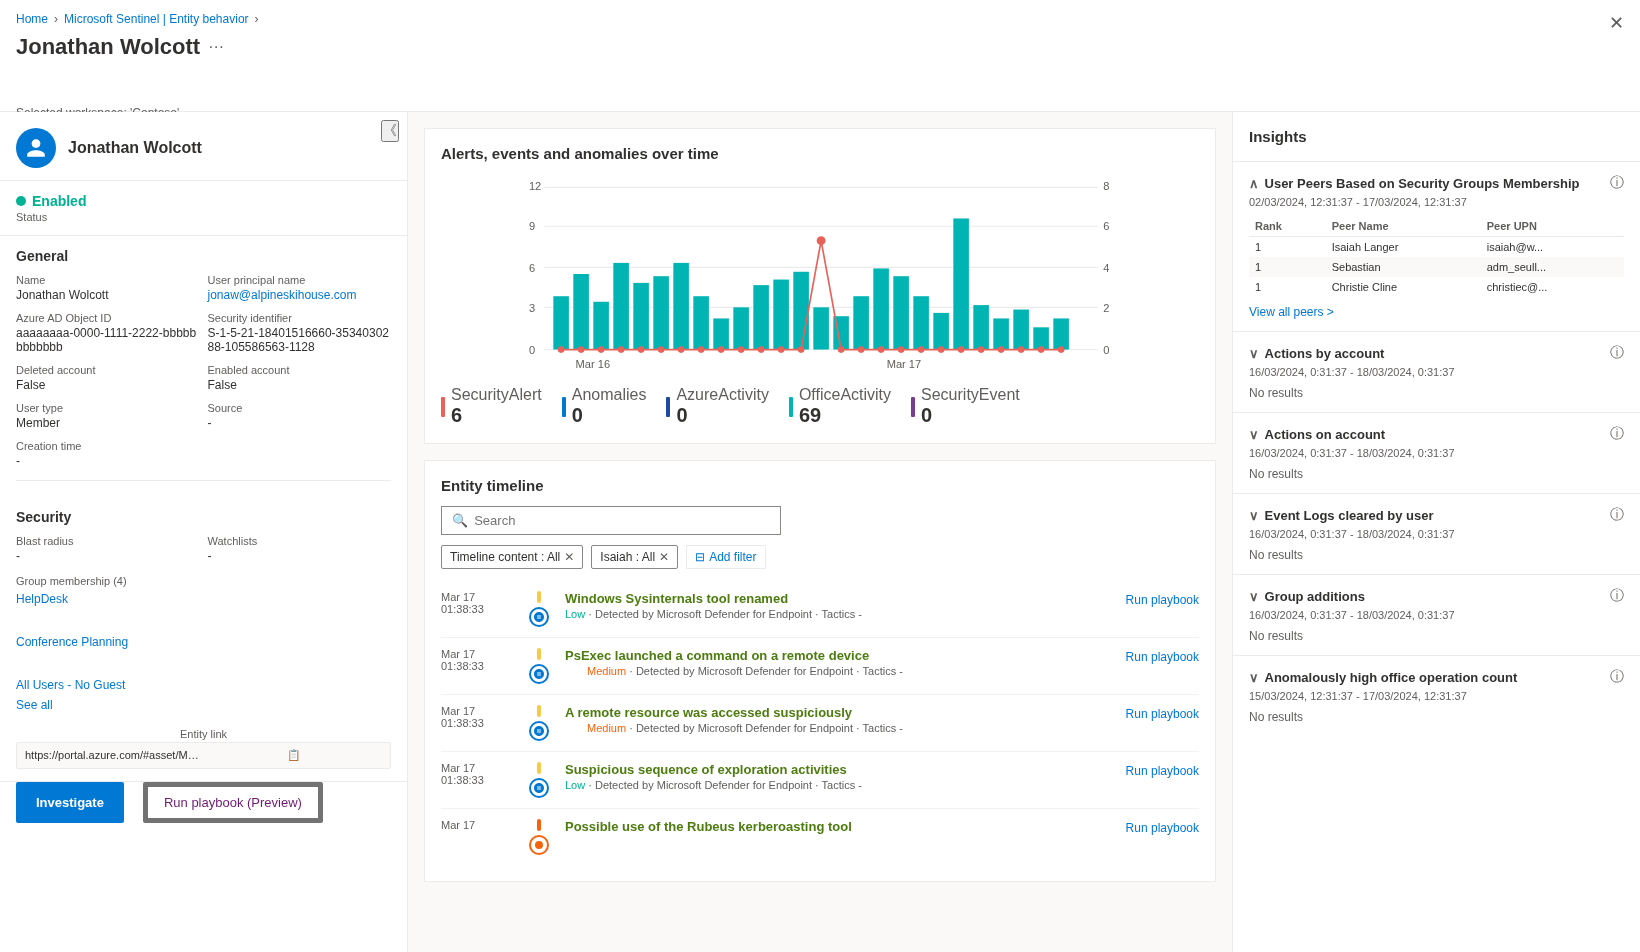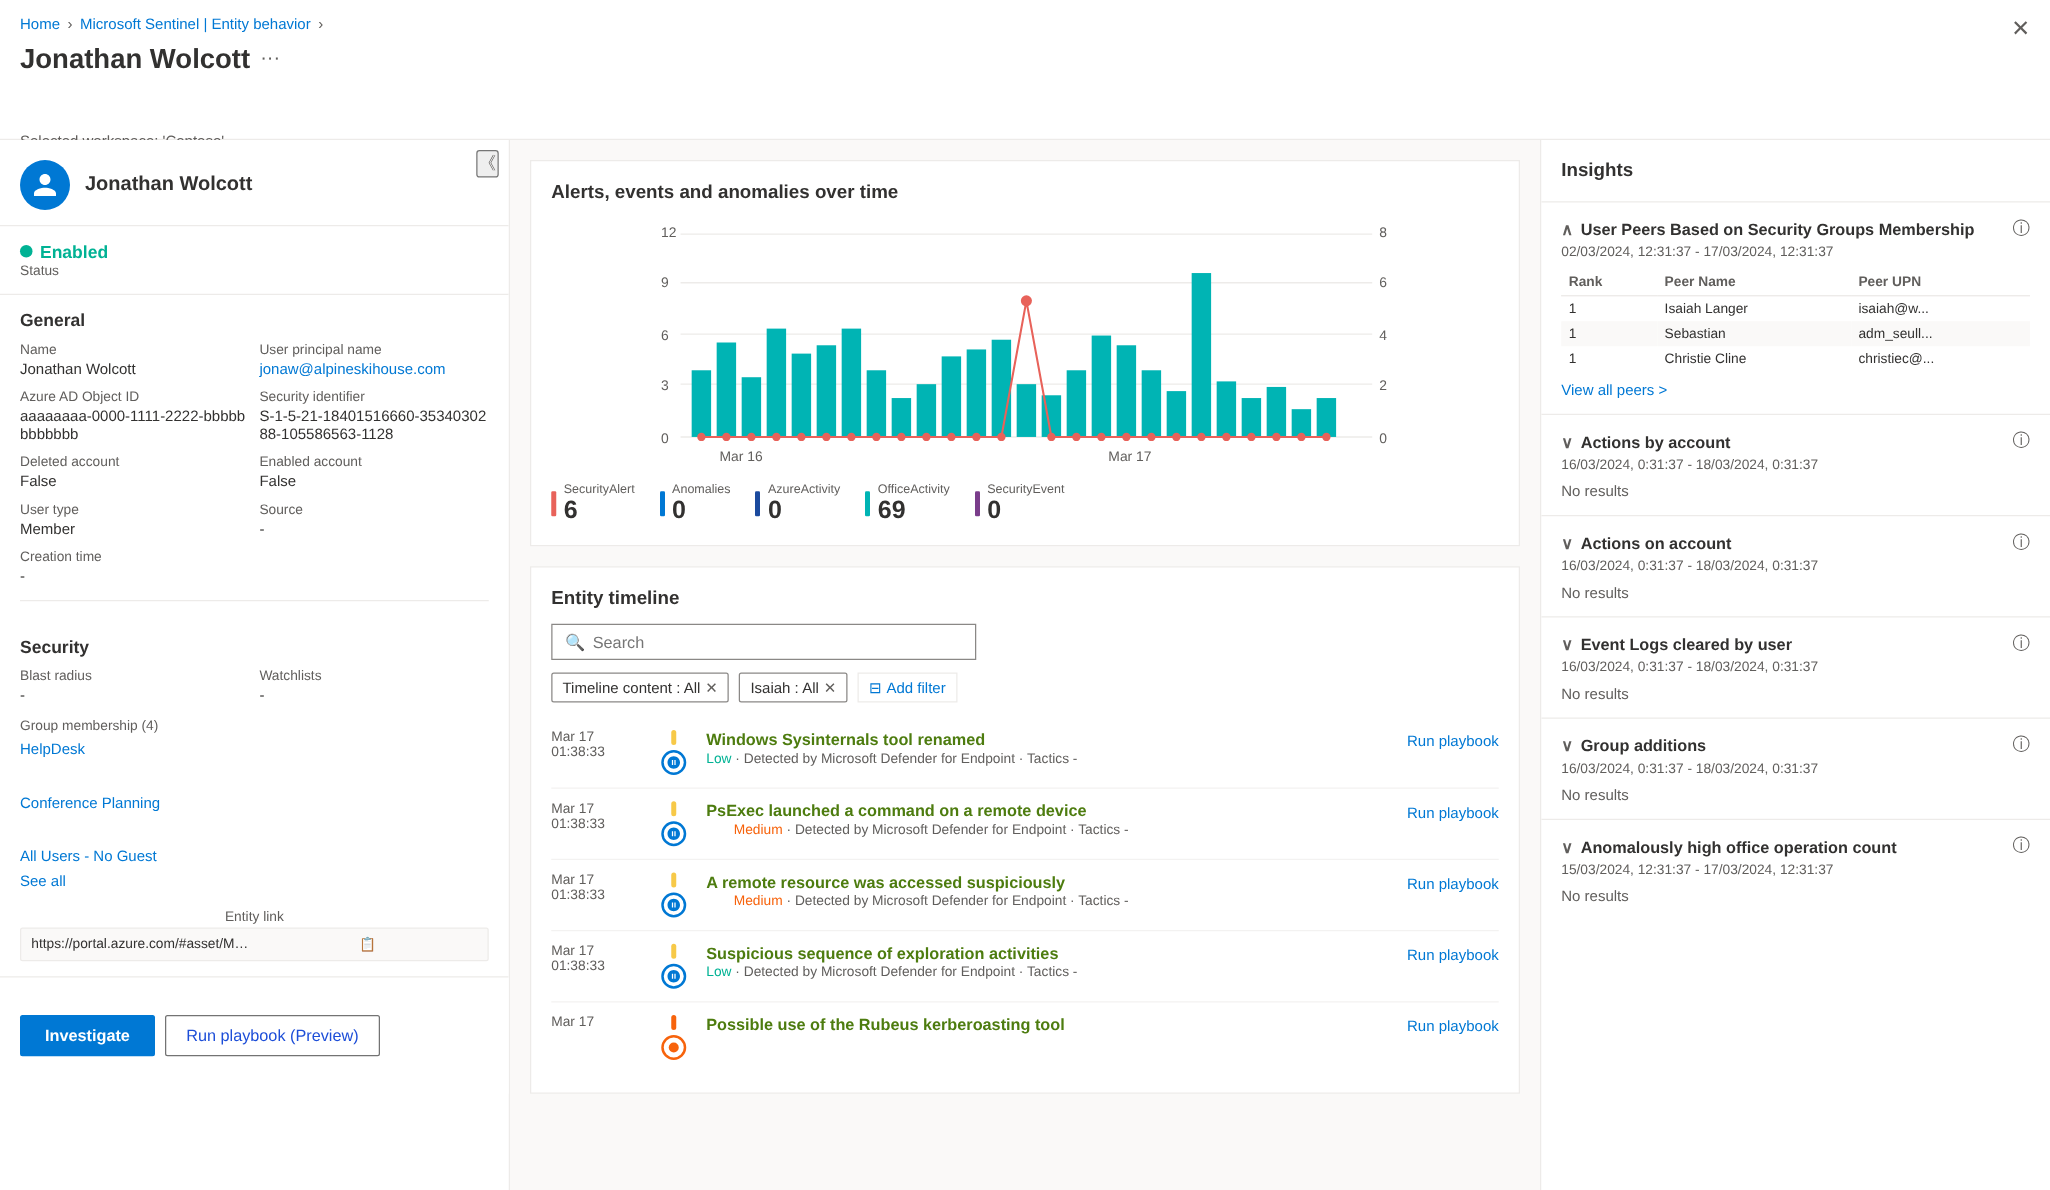--- a/index.html
+++ b/index.html
@@ -41,37 +41,37 @@
 
     .security-section { padding: 8px 16px; }
     .group-list { font-size: 12px; color: #0078d4; line-height: 1.8; }
     .group-list .group-item { display: block; }
     .see-all { font-size: 12px; color: #0078d4; cursor: pointer; }
 
     .entity-link-section { padding: 8px 16px 12px; text-align: center; }
     .entity-link-box { display: flex; align-items: center; border: 1px solid #edebe9; padding: 6px 8px; border-radius: 2px; gap: 6px; font-size: 11px; color: #323130; background: #faf9f8; }
     .entity-link-box span { overflow: hidden; text-overflow: ellipsis; white-space: nowrap; flex: 1; }
 
-    .left-footer { padding: 30px 16px; border-top: 1px solid #edebe9; display: flex; gap: 8px; position: sticky; bottom: 0; background: #fff; }
+    .left-footer { padding: 0 16px; border-top: 1px solid #edebe9; display: flex; gap: 8px; position: sticky; bottom: 0; background: #fff; }
     .btn-investigate { background: #0078d4; color: #fff; border: none; padding: 8px 20px; font-size: 13px; cursor: pointer; border-radius: 2px; font-weight: 600; }
-    .btn-playbook { background: #fff; color: #1d4ed8; border: 1px solid #737373; padding: 8px 16px; font-size: 13px; cursor: pointer; border-radius: 2px; }
+    .btn-playbook { background: #fff; color: #701a75; border: 5px solid #737373; padding: 8px 16px; font-size: 13px; cursor: pointer; border-radius: 2px; margin-left: 11px; }
 
     
     .middle-panel { flex: 1; background: #faf9f8; overflow-y: auto; padding: 16px; }
     .chart-section { background: #fff; padding: 16px; margin-bottom: 16px; border: 1px solid #edebe9; }
     .chart-title { font-size: 15px; font-weight: 600; margin-bottom: 12px; }
 
     .chart-area { position: relative; height: 200px; }
     .chart-svg { width: 100%; height: 100%; }
 
     .legend { display: flex; gap: 20px; margin-top: 12px; flex-wrap: wrap; }
     .legend-item { display: flex; align-items: center; gap: 6px; font-size: 12px; }
     .legend-color { width: 4px; height: 20px; border-radius: 1px; }
     .legend-count { font-size: 20px; font-weight: 700; }
-    .legend-label { font-size: 10px; color: #605e5c; }
+    .legend-label { font-size: 16px; color: #605e5c; }
 
     
     .timeline-section { background: #fff; padding: 16px; border: 1px solid #edebe9; }
     .timeline-title { font-size: 15px; font-weight: 600; margin-bottom: 12px; }
     .search-row { display: flex; align-items: center; gap: 8px; margin-bottom: 10px; }
     .search-box { display: flex; align-items: center; border: 1px solid #8a8886; padding: 6px 10px; gap: 6px; flex: 1; max-width: 340px; background: #fff; }
     .search-box input { border: none; outline: none; font-size: 13px; flex: 1; }
     .filter-tags { display: flex; gap: 8px; align-items: center; margin-bottom: 12px; }
     .filter-tag { display: flex; align-items: center; gap: 4px; background: #fff; border: 1px solid #8a8886; padding: 4px 8px; font-size: 12px; border-radius: 2px; }
     .filter-tag .x { cursor: pointer; color: #605e5c; }

